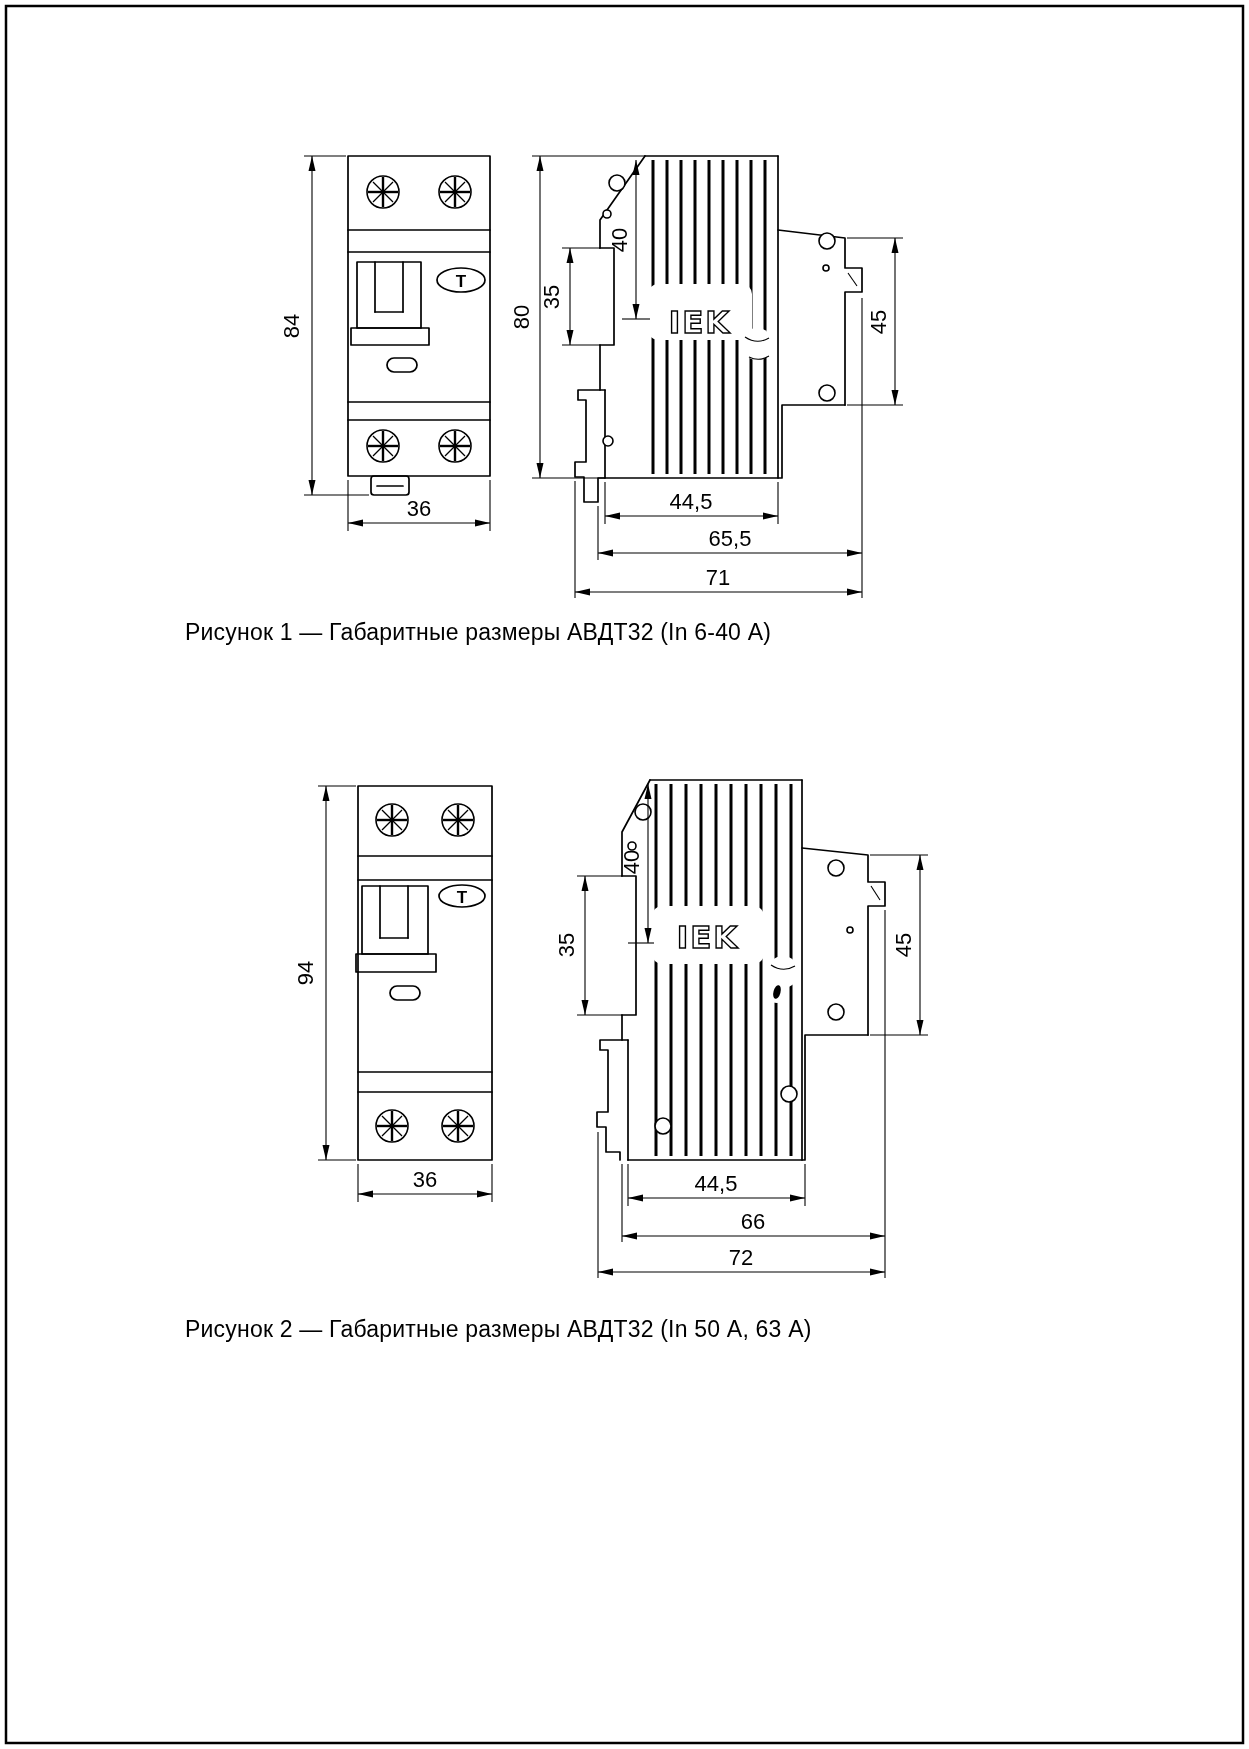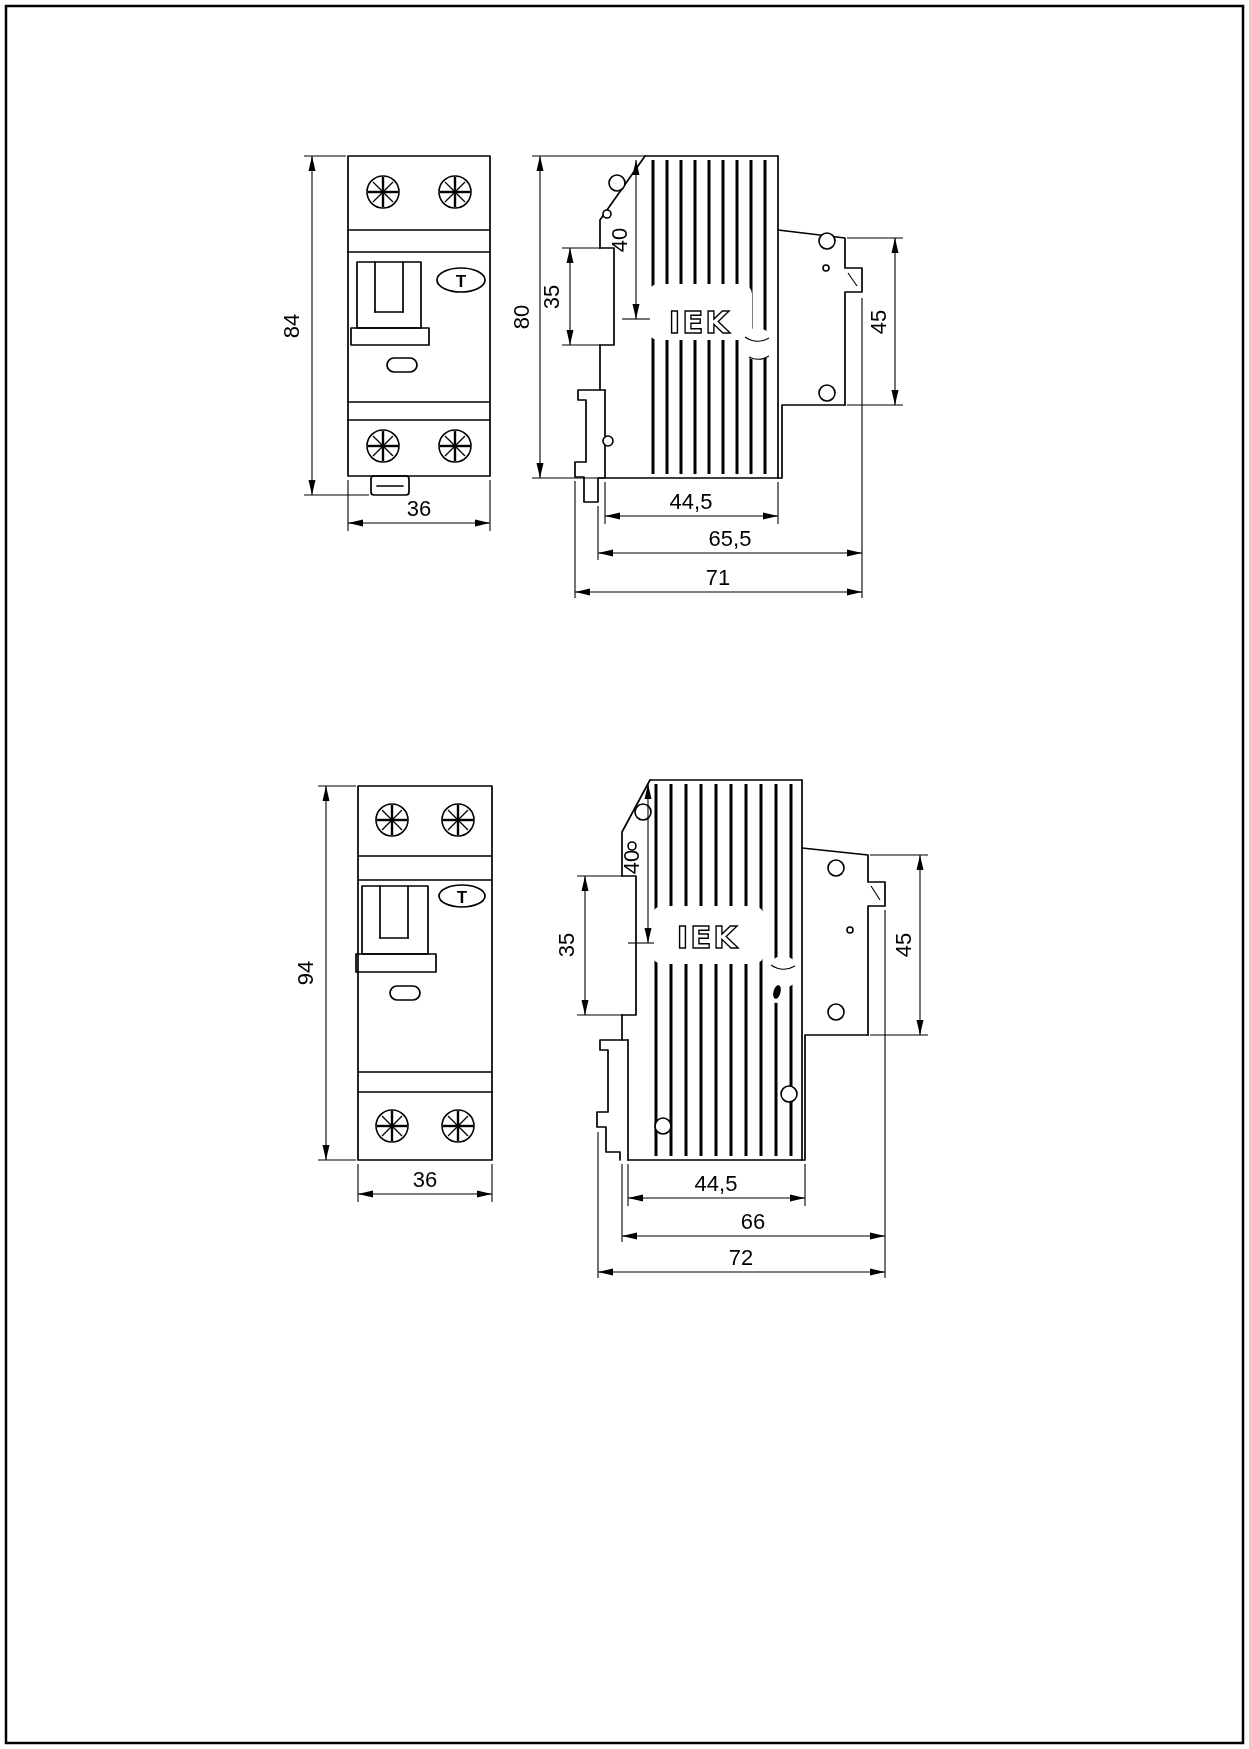--- a/index.html
+++ b/index.html
@@ -288,14 +288,16 @@
 
       <g>
         <line class="d" x1="598" y1="1132" x2="598" y2="1278"></line>
         <line class="d" x1="598" y1="1272" x2="885" y2="1272" marker-start="url(#aS)" marker-end="url(#aE)"></line>
         <text class="dimtext" text-anchor="middle" x="741" y="1265">72</text>
       </g>
     </g>
   </g>
 </svg>
 
+<div class="caption cap1">Рисунок 1 — Габаритные размеры АВДТ32 (In 6-40 А)</div>
+<div class="caption cap2">Рисунок 2 — Габаритные размеры АВДТ32 (In 50 А, 63 А)</div>
 
 </div>
 
 </body></html>

